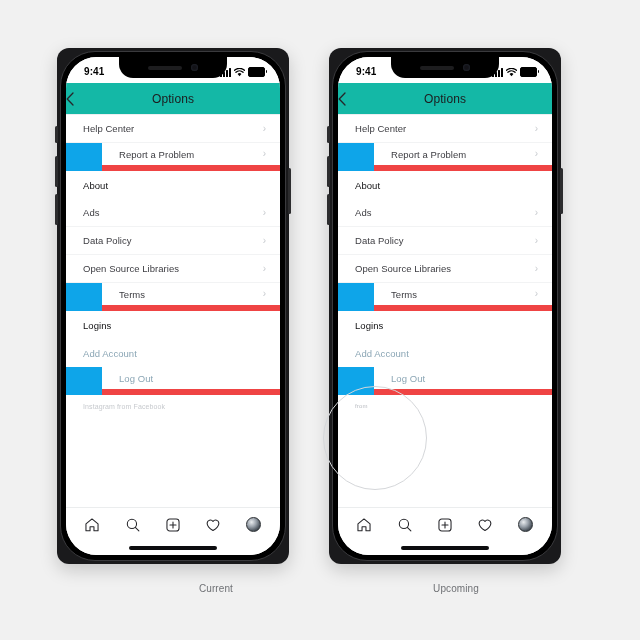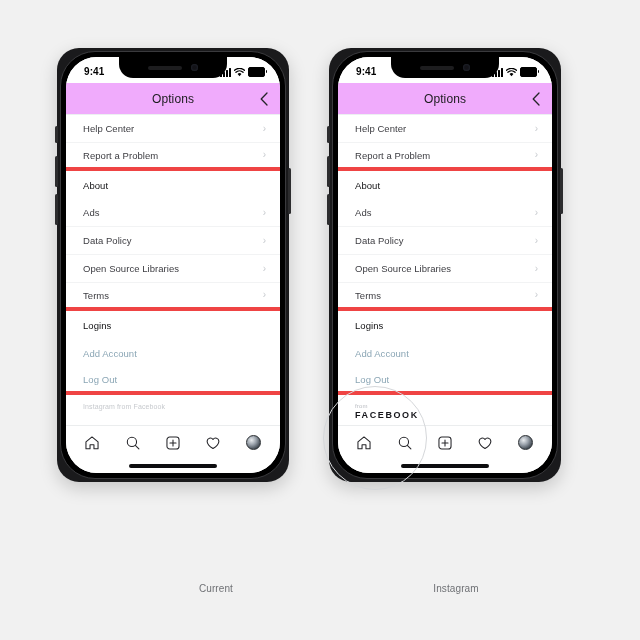--- a/index.html
+++ b/index.html
@@ -17,23 +17,23 @@
 
   .stage {
     position: absolute;
     inset: 0;
   }
 
   
   .phone {
     position: absolute;
     width: 232px;
-    height: 434px;
+    height: 516px;
     top: 48px;
-    border-radius: 22px;
+    border-radius: 12px;
     background: #1a1a1c;
     box-shadow: 0 6px 18px rgba(0,0,0,0.18);
     padding: 0;
   }
   .phone.left  { left: 57px; }
   .phone.right { left: 329px; }
 
   .bezel {
     position: absolute;
     inset: 3px;
@@ -137,26 +137,25 @@
     background: #000;
     border-radius: 0 1px 1px 0;
   }
 
   
   .navbar {
     flex: 0 0 32px;
     height: 32px;
     display: flex;
     align-items: center;
-    background: #f0abfc;
+    background: #14b8a6;
     border-bottom: 1px solid #eceff1;
     position: relative;
     padding: 0 0;
     box-sizing: border-box;
-    justify-content: flex-end;
   }
   .nav-back {
     width: 20px;
     display: flex;
     align-items: center;
     justify-content: flex-start;
     cursor: pointer;
   }
   .nav-title {
     position: absolute;
@@ -180,21 +179,21 @@
     flex: 0 0 28px;
     display: flex;
     align-items: center;
     justify-content: space-between;
     padding: 0 14px 0 17px;
     box-sizing: border-box;
     border-bottom: 1px solid #f2f3f4;
     background: #fff;
   }
   .row.no-rule { border-bottom: none; }
-  .row.group-end { border-bottom: 4px solid #ef4444; }
+  .row.group-end { border-bottom: 6px solid #ef4444; margin-left: 36px; }
   .row-label {
     font-size: 9.5px;
     color: #3c3c41;
     letter-spacing: 0.05px;
   }
   .row.header .row-label {
     font-weight: normal;
     color: #101012;
     font-size: 9.5px;
   }
@@ -521,21 +520,20 @@
           <div class="row link no-rule">
             <span class="row-label">Add Account</span>
           </div>
 
           <div class="row link group-end">
             <span class="row-label">Log Out</span>
           </div>
 
           <div class="footer-zone">
             <div class="brand-from">from</div>
-            <div class="brand-fb">FACEBOOK</div>
           </div>
         </div>
 
         <div class="tabbar">
           <div class="tab-icon">
             <svg width="16" height="16" viewBox="0 0 18 18">
               <path d="M2.2 7.8 L9 2.2 L15.8 7.8 L15.8 15.4 L11.2 15.4 L11.2 11 L6.8 11 L6.8 15.4 L2.2 15.4 Z" stroke="#26262a" stroke-width="1.2" fill="none" stroke-linejoin="round"></path>
             </svg>
           </div>
           <div class="tab-icon">
@@ -565,15 +563,15 @@
           <div class="home-ind"></div>
         </div>
 
       </div>
     </div>
   </div>
 
   <div class="magnifier"></div>
 
   <div class="caption left">Current</div>
-  <div class="caption right">Instagram</div>
+  <div class="caption right">Upcoming</div>
 
 </div>
 
 </body></html>

